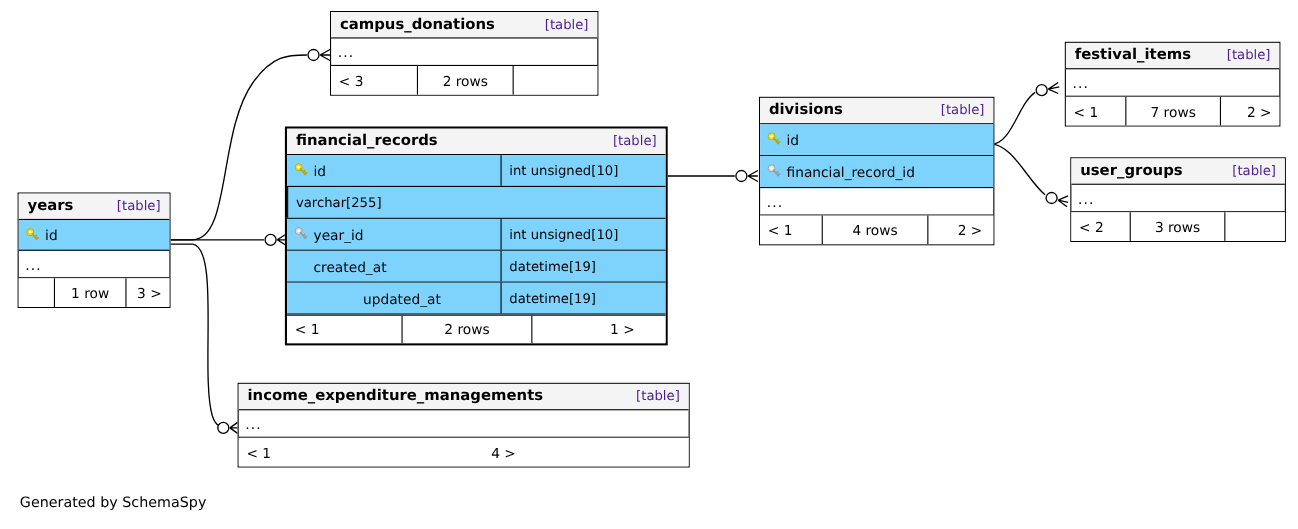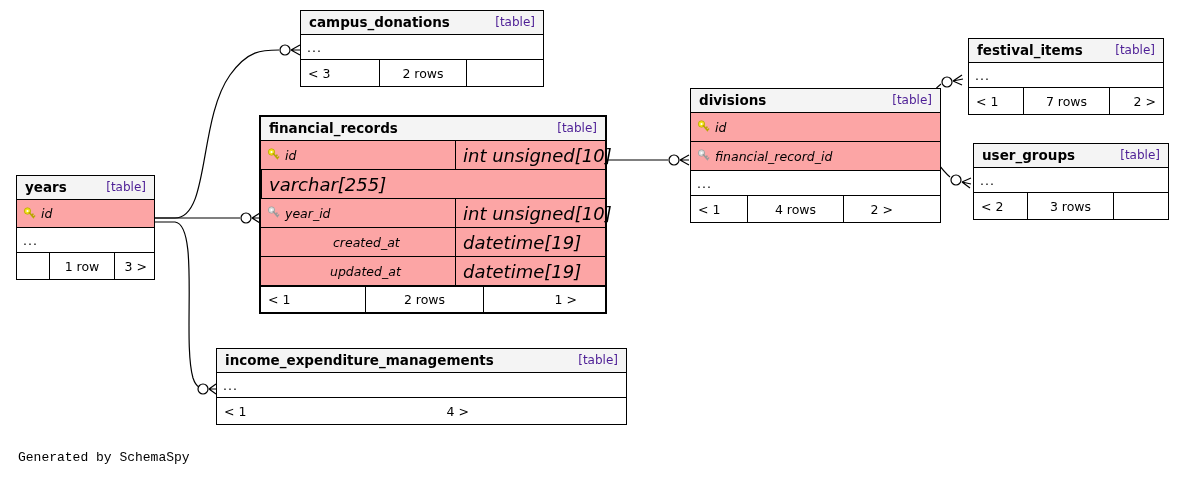--- a/index.html
+++ b/index.html
@@ -50,40 +50,39 @@
   .tbl-kind {
     font-size: 12px;
     color: #4c1d95;
     padding-left: 14px;
     white-space: nowrap;
   }
   .col-row {
     display: flex;
     align-items: center;
     border-bottom: 1px solid #000000;
-    background: #fca5a5;
+    background: #7dd3fc;
     box-sizing: border-box;
     height: 29px;
-    font-style: italic;
   }
   .col-row:last-child {
     border-bottom: none;
   }
   .col-name {
     display: flex;
     align-items: center;
     font-size: 12.5px;
     color: #000000;
     padding-left: 6px;
     box-sizing: border-box;
     white-space: nowrap;
     overflow: hidden;
   }
   .col-type {
-    font-size: 18px;
+    font-size: 12px;
     color: #000000;
     padding-left: 7px;
     border-left: 1px solid #000000;
     box-sizing: border-box;
     height: 100%;
     display: flex;
     align-items: center;
     white-space: nowrap;
   }
   .key-icon {
@@ -132,21 +131,20 @@
   .footer-cell.right {
     justify-content: flex-end;
   }
   #credit {
     position: absolute;
     left: 18px;
     top: 450px;
     font-size: 13px;
     color: #000000;
     white-space: nowrap;
-    font-family: Liberation Mono, monospace;
   }
 </style>
 </head>
 <body>
 
 <div id="canvas">
 
   <svg id="edges" viewBox="0 0 1180 481">
 
     <path d="M155,218 L175,218 C210,218 198,120 230,75 C248,50 262,50 279,50" fill="none" stroke="#000000" stroke-width="1.2"></path>
@@ -219,21 +217,21 @@
             <circle cx="4.5" cy="4" r="1.1" fill="#ffffff"></circle>
             <path d="M6.3,5.6 L10.5,10.6 M8.6,8.5 L10,7.2 M10.2,10.2 L11.6,9.0" stroke="#9a9a9a" stroke-width="1.6" fill="none" stroke-linecap="round"></path>
           </svg>
         </span>
         <span>year_id</span>
       </div>
       <div class="col-type" style="width:131px;">int unsigned[10]</div>
     </div>
 
     <div class="col-row">
-      <div class="col-name" style="width:194px;gap:48px;">
+      <div class="col-name" style="width:194px;">
         <span class="key-icon"></span>
         <span>created_at</span>
       </div>
       <div class="col-type" style="width:131px;">datetime[19]</div>
     </div>
 
     <div class="col-row">
       <div class="col-name" style="width:194px;gap:45px;">
         <span class="key-icon"></span>
         <span>updated_at</span>
@@ -266,21 +264,21 @@
       </div>
     </div>
     <div class="ellipsis-row">...</div>
     <div class="footer-row">
       <div class="footer-cell left" style="width:32px;"></div>
       <div class="footer-cell mid" style="width:66px;">1 row</div>
       <div class="footer-cell right" style="width:39px;">3 &gt;</div>
     </div>
   </div>
 
-  <div class="table-box" style="left:690px; top:88px; width:251px;">
+  <div class="table-box" style="left:690px; top:88px; width:214px;">
     <div class="tbl-header">
       <span class="tbl-name">divisions</span>
       <span class="tbl-kind">[table]</span>
     </div>
     <div class="col-row">
       <div class="col-name" style="width:209px;">
         <span class="key-icon">
           <svg width="14" height="14" viewBox="0 0 14 14">
             <circle cx="4.5" cy="4" r="3.2" fill="#f2e21a" stroke="#b8a700" stroke-width="0.8"></circle>
             <circle cx="4.5" cy="4" r="1.1" fill="#ffffff"></circle>

